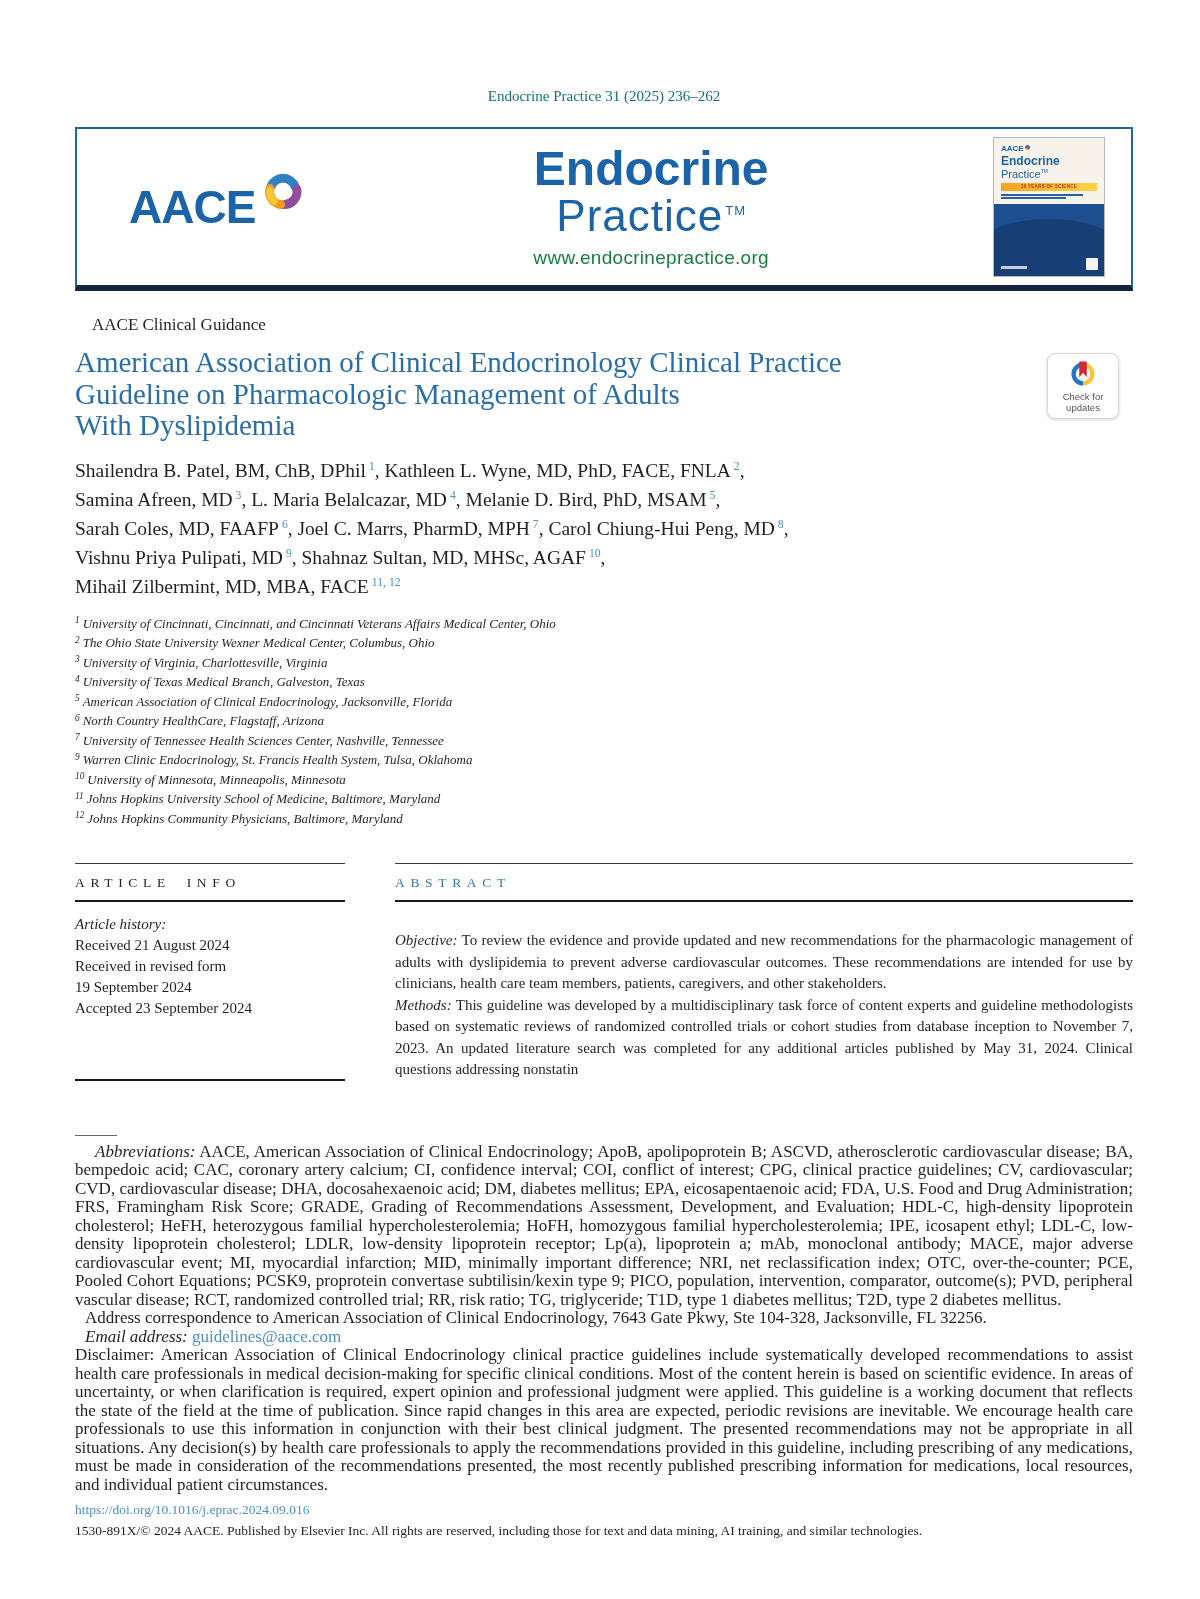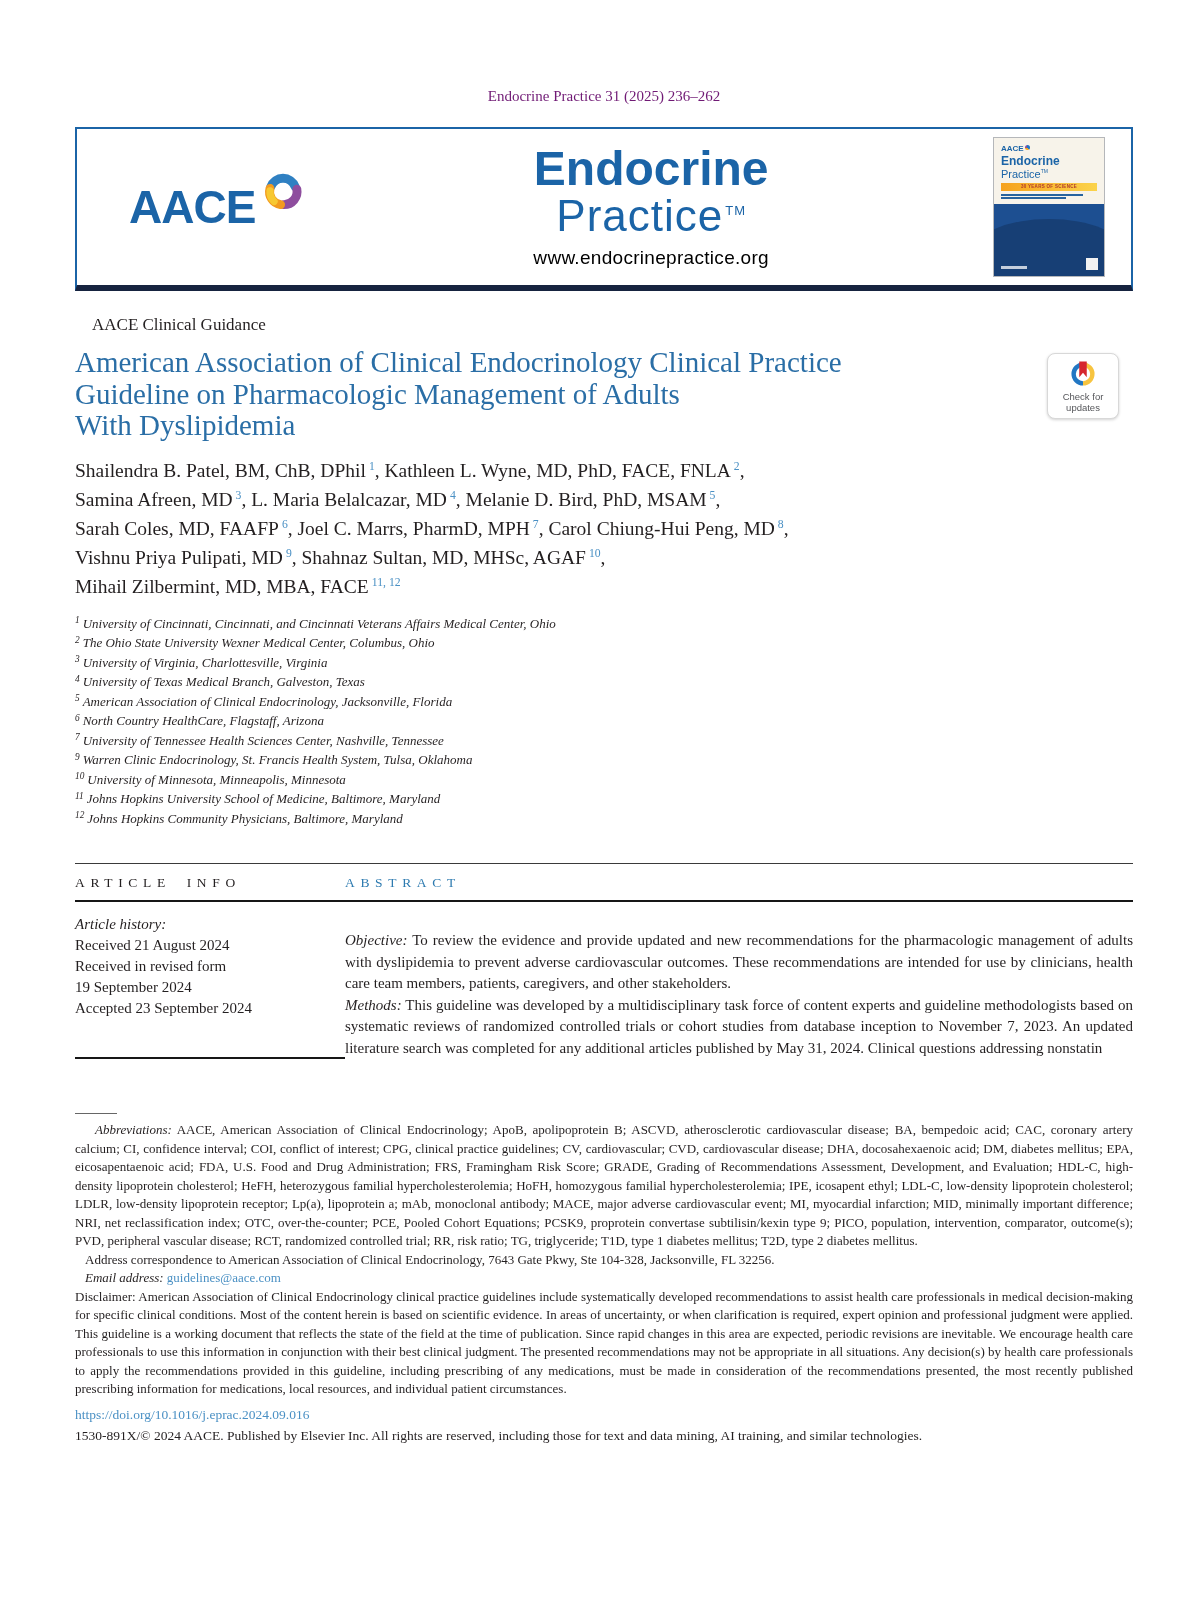--- a/index.html
+++ b/index.html
@@ -1,32 +1,32 @@
 <!DOCTYPE html>
 <html><head>
 <meta charset="utf-8">
 <style>
   html,body{margin:0;padding:0;background:#fff;}
   .page{width:1200px;height:1599px;background:#fff;position:relative;box-sizing:border-box;
         padding:0 67px 0 75px;font-family:"Liberation Serif",serif;color:#231f20;overflow:hidden;}
 
   
-  .citation{padding-top:88px;text-align:center;font-size:15px;color:#701a75;}
+  .citation{padding-top:88px;text-align:center;font-size:15px;color:#0f766e;}
 
   
   .banner{margin-top:22px;height:164px;border:2px solid #1b64a7;border-bottom:6px solid #16233f;
           display:flex;align-items:center;box-sizing:border-box;background:#fff;}
   .aace-logo{margin-left:52px;display:flex;align-items:center;font-family:"Liberation Sans",sans-serif;}
   .aace-text{font-weight:700;font-size:46px;color:#1b64a7;letter-spacing:-1px;line-height:1;}
   .knot{margin-left:2px;margin-top:-34px;}
   .banner-center{flex:1;text-align:center;font-family:"Liberation Sans",sans-serif;color:#1b64a7;}
   .jn1{font-size:48px;font-weight:700;line-height:1;}
   .jn2{font-size:44px;font-weight:300;line-height:1.05;letter-spacing:1px;}
   .tm{font-size:13px;vertical-align:super;font-weight:400;margin-left:2px;}
-  .website{margin-top:8px;font-size:19px;color:#000000;font-weight:400;letter-spacing:.3px;}
+  .website{margin-top:8px;font-size:19px;color:#15803d;font-weight:400;letter-spacing:.3px;}
 
   
   .cover{width:112px;height:140px;margin-right:26px;border:1px solid #b5b7ba;box-sizing:border-box;
          display:flex;flex-direction:column;font-family:"Liberation Sans",sans-serif;flex-shrink:0;background:#fff;}
   .cover-top{background:#f7f3ea;padding:7px 7px 5px;}
   .cover-aace{font-size:8px;font-weight:700;color:#1b64a7;display:flex;align-items:flex-start;gap:1px;line-height:1;}
   .cover-knot{width:5px;height:5px;border-radius:50%;display:inline-block;
               background:conic-gradient(#2277c3 0 40%,#f5a21d 40% 70%,#8e4d9e 70% 100%);}
   .cover-t1{font-size:12px;font-weight:700;color:#1b64a7;margin-top:2px;line-height:1.05;}
   .cover-t2{font-size:11px;font-weight:300;color:#1b64a7;line-height:1.1;}
@@ -49,36 +49,36 @@
          font-family:"Liberation Sans",sans-serif;font-size:9.5px;line-height:1.18;color:#55565a;cursor:pointer;}
 
   
   .authors{margin-top:16px;font-size:19.5px;line-height:26px;}
   .asup{color:#4a90c4;font-size:.6em;position:relative;top:-.55em;margin-left:3px;}
   .affiliations{margin-top:12px;font-size:13px;line-height:17.5px;}
   .affil{font-style:italic;}
   .fsup{font-size:.72em;position:relative;top:-.45em;margin-right:3px;}
 
   
-  .columns{margin-top:34px;display:flex;align-items:stretch;}
+  .columns{margin-top:34px;display:flex;gap:50px;align-items:stretch;}
   .col-left{flex:0 0 270px;width:270px;display:flex;flex-direction:column;}
   .col-right{flex:1;}
   .rule-thin{border-top:1px solid #3a3a3a;}
   .rule-thick{border-top:2px solid #161616;}
   .sec-header{padding:11px 0 9px;font-size:13.5px;letter-spacing:.42em;word-spacing:.5em;}
   .sec-header.abs{color:#2e7bb0;}
   .info-body{padding-top:12px;font-size:15px;line-height:21px;}
   .hist-label{font-style:italic;}
   .rule-bottom{border-top:2px solid #161616;margin-top:auto;}
   .abs-body{padding-top:28px;font-size:15px;line-height:21.5px;text-align:justify;}
   .abs-body p{margin:0;}
   .it{font-style:italic;}
 
   
-  .footnotes{margin-top:54px;font-size:13px;line-height:18.5px;text-align:justify;}
+  .footnotes{margin-top:54px;font-size:17px;line-height:18.5px;text-align:justify;}
   .fn-rule{width:42px;border-top:1px solid #666;margin-bottom:7px;}
   .fn{margin:0;}
   .fn.indent{text-indent:20px;}
   .fn.corr{text-indent:10px;}
   .fn.email{text-indent:10px;}
   .link{color:#4a90c4;text-decoration:none;cursor:pointer;}
 
   .doi{margin-top:8px;font-size:13.5px;}
   .copyright{margin-top:5px;font-size:13.5px;}
 </style>

